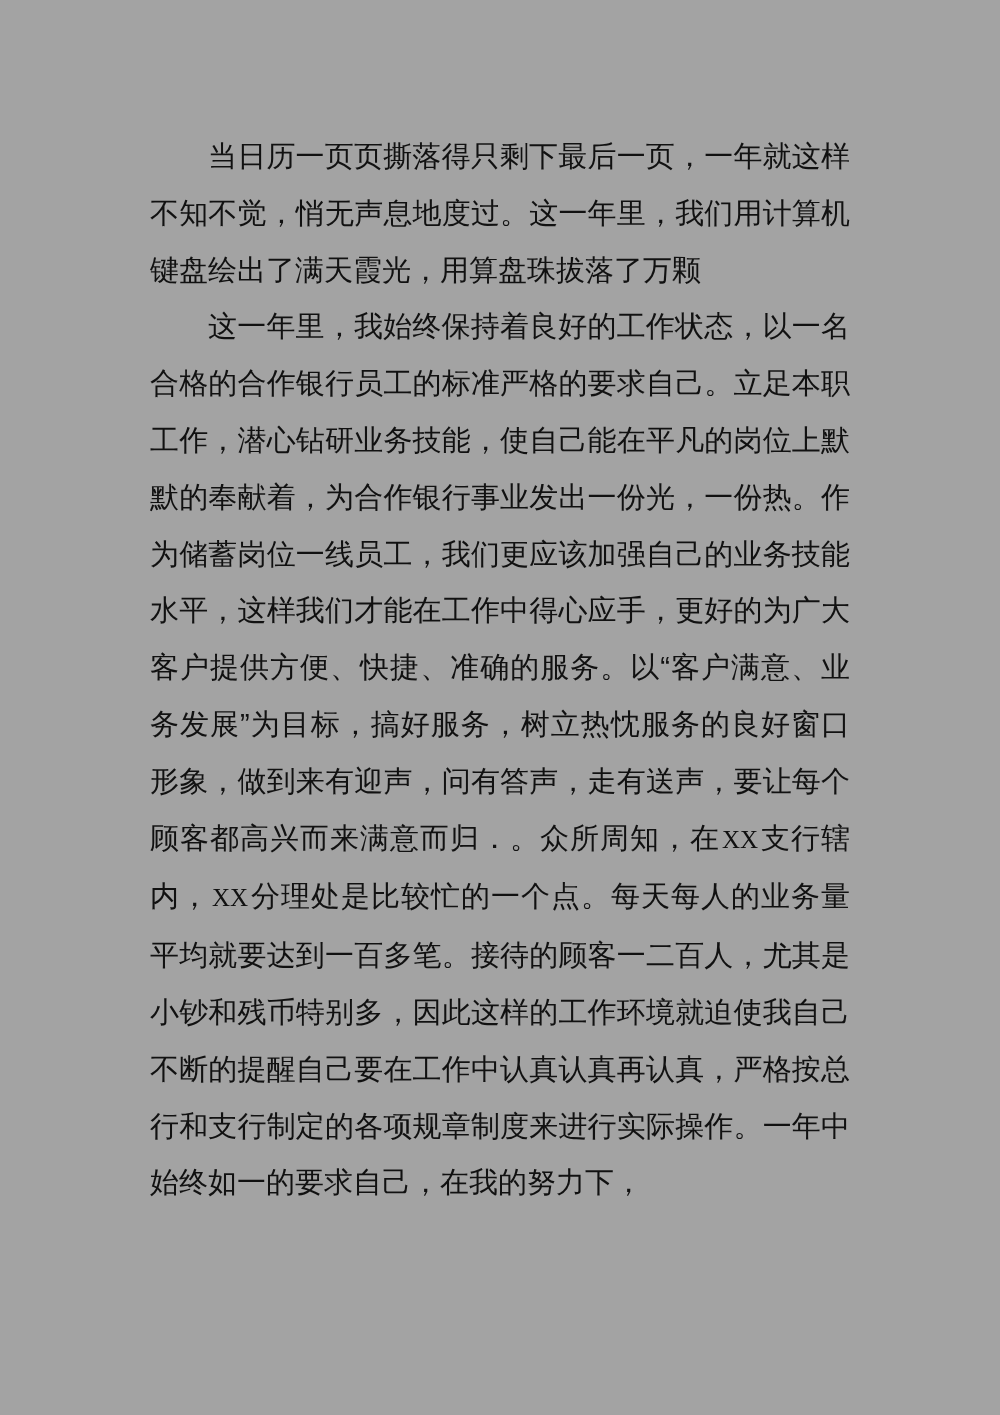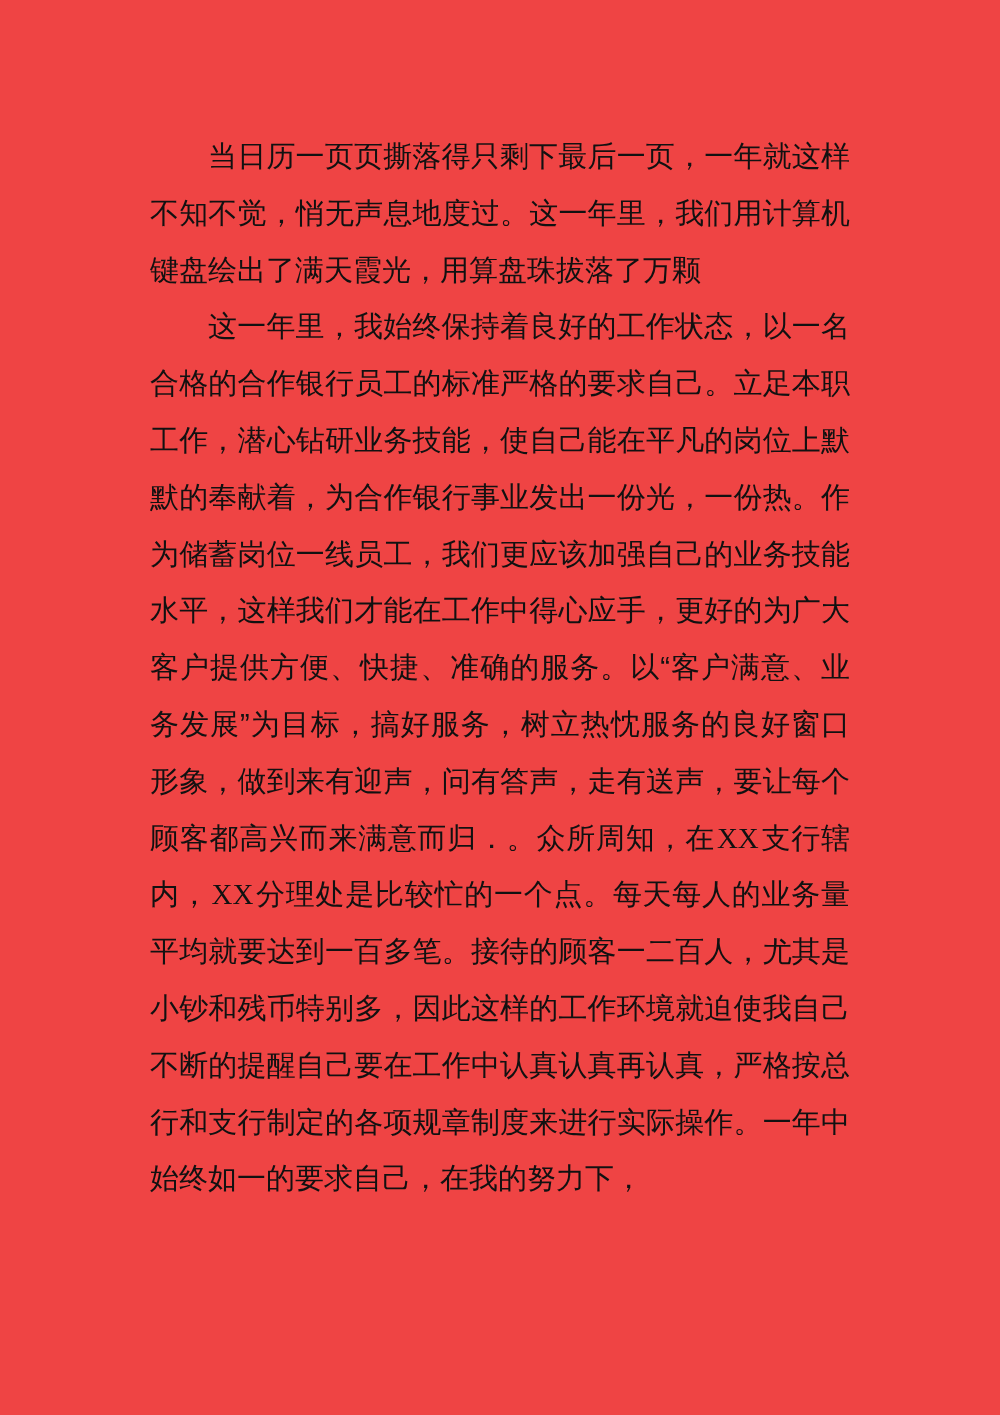--- a/index.html
+++ b/index.html
@@ -36,28 +36,28 @@
     letter-spacing: 0px;
     font-weight: 400;
     -webkit-font-smoothing: antialiased;
   }
   .para + .para {
     margin-top: 0;
   }
   
   .lat-serif {
     font-family: "Liberation Serif", "DejaVu Serif", serif;
-    font-size: 29px;
+    font-size: 25px;
     padding: 0 2px;
   }
 </style>
 </head>
 <body style="background: rgb(255, 255, 255);">
 
-<div class="page" style="background: #ef4444;">
+<div class="page" style="background: #a3a3a3;">
   <div class="doc-body">
 
     <p class="para" style="color: rgb(17, 17, 17);">当日历一页页撕落得只剩下最后一页，一年就这样不知不觉，悄无声息地度过。这一年里，我们用计算机键盘绘出了满天霞光，用算盘珠拔落了万颗</p>
 
 
     <p class="para" style="color: rgb(17, 17, 17);">
       <span>这一年里，我始终保持着良好的工作状态，以一名合格的合作银行员工的标准严格的要求自己。立足本职工作，潜心钻研业务技能，使自己能在平凡的岗位上默默的奉献着，为合作银行事业发出一份光，一份热。作为储蓄岗位一线员工，我们更应该加强自己的业务技能水平，这样我们才能在工作中得心应手，更好的为广大客户提供方便、快捷、准确的服务。以“客户满意、业务发展”为目标，搞好服务，树立热忱服务的良好窗口形象，做到来有迎声，问有答声，走有送声，要让每个顾客都高兴而来满意而归．。众所周知，在</span><span class="lat-serif">XX</span><span>支行辖内，</span><span class="lat-serif">XX</span><span>分理处是比较忙的一个点。每天每人的业务量平均就要达到一百多笔。接待的顾客一二百人，尤其是小钞和残币特别多，因此这样的工作环境就迫使我自己不断的提醒自己要在工作中认真认真再认真，严格按总行和支行制定的各项规章制度来进行实际操作。一年中始终如一的要求自己，在我的努力下，</span>
     </p>
 
   </div>

